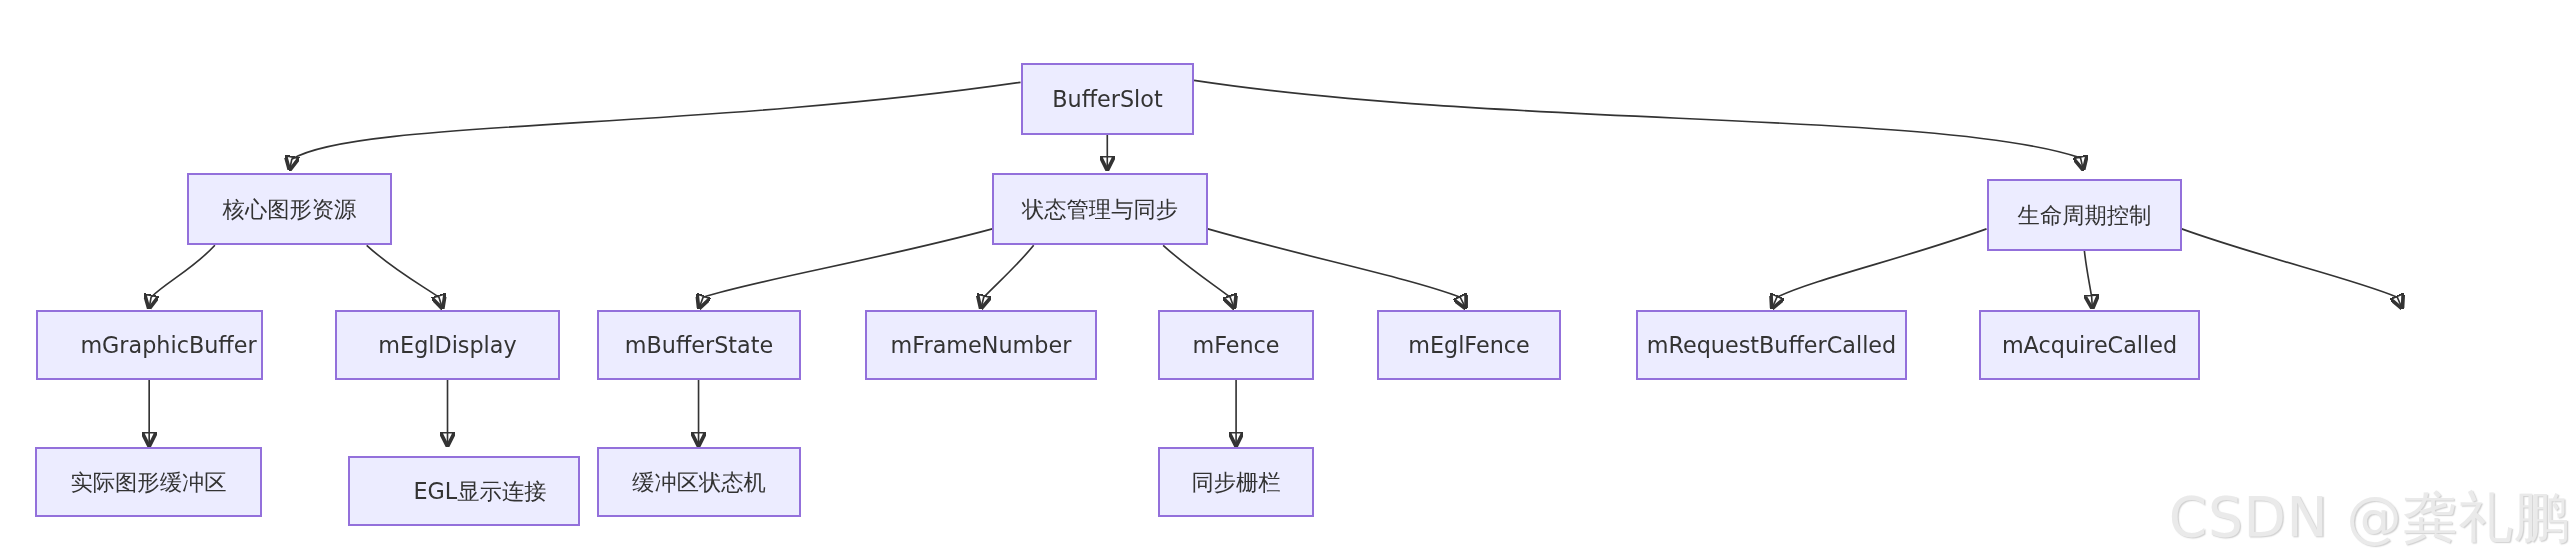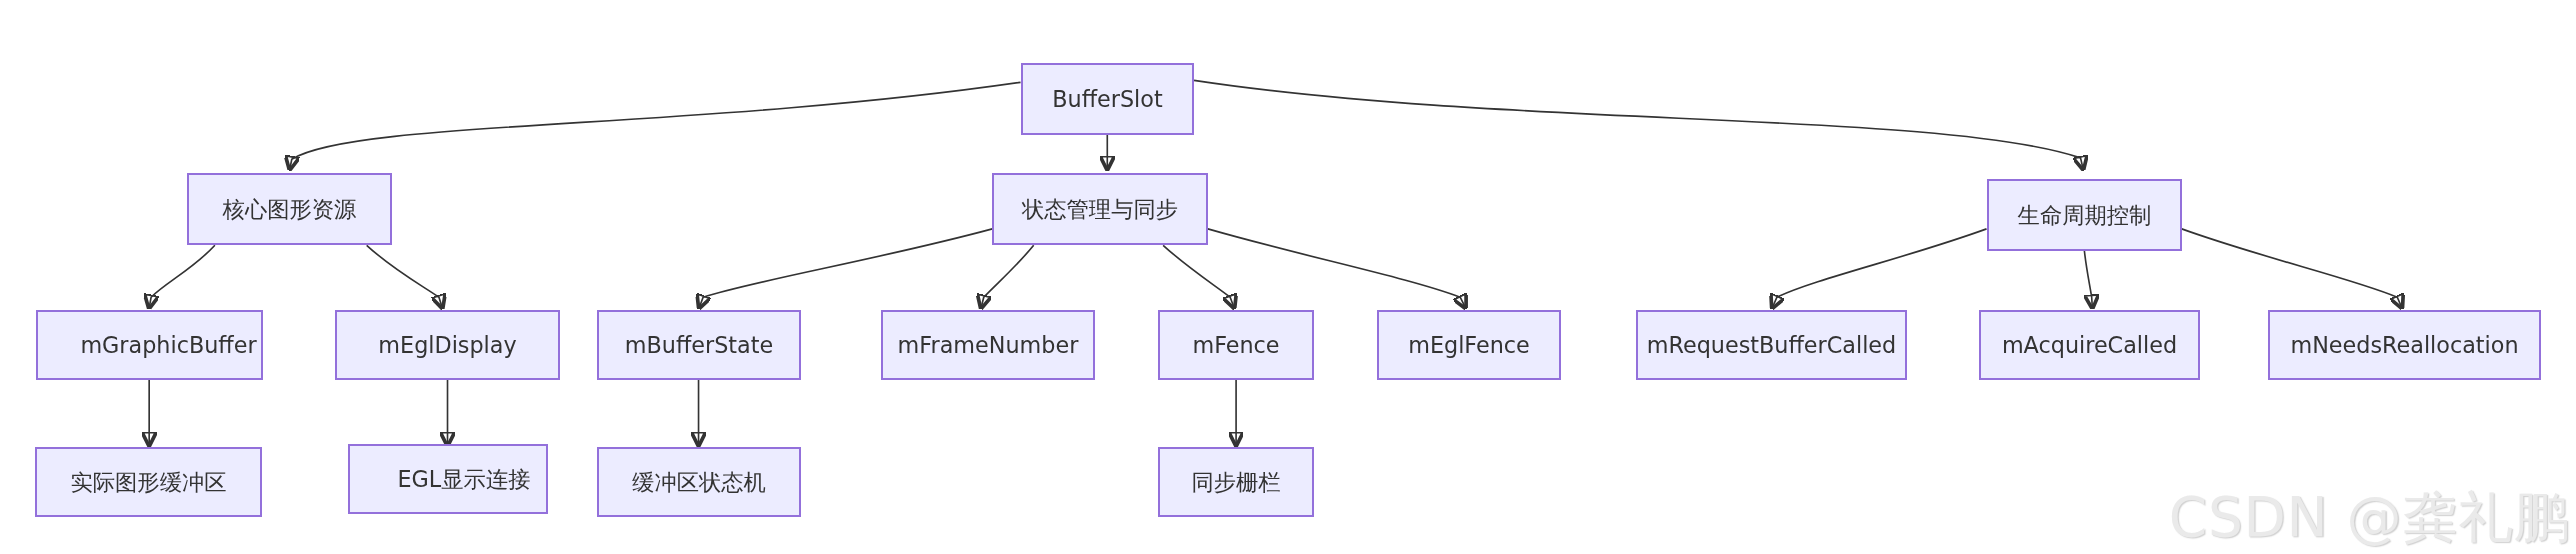--- a/index.html
+++ b/index.html
@@ -82,28 +82,27 @@
 
   <div class="node" style="left:1021px; top:36px; width:173px; height:72px;margin-top:27px;">BufferSlot</div>
 
   <div class="node" style="left:187px; top:173px; width:205px; height:72px;">核心图形资源</div>
   <div class="node" style="left:992px; top:173px; width:216px; height:72px;">状态管理与同步</div>
   <div class="node" style="left:1987px; top:179px; width:195px; height:72px;">生命周期控制</div>
 
   <div class="node" style="left:36px; top:310px; width:227px; height:70px;padding-left:38px;">mGraphicBuffer</div>
   <div class="node" style="left:335px; top:310px; width:225px; height:70px;">mEglDisplay</div>
   <div class="node" style="left:597px; top:310px; width:204px; height:70px;">mBufferState</div>
-  <div class="node" style="left:865px; top:310px; width:214px; height:70px;margin-left:16px;">mFrameNumber</div>
+  <div class="node" style="left:865px; top:310px; width:232px; height:70px;">mFrameNumber</div>
   <div class="node" style="left:1158px; top:310px; width:156px; height:70px;">mFence</div>
   <div class="node" style="left:1377px; top:310px; width:184px; height:70px;">mEglFence</div>
   <div class="node" style="left:1636px; top:310px; width:271px; height:70px;">mRequestBufferCalled</div>
   <div class="node" style="left:1979px; top:310px; width:221px; height:70px;">mAcquireCalled</div>
-  <div class="node" style="left:2268px; top:310px; width:273px; height:70px;">mNeedsReallocation</div>
 
   <div class="node" style="left:35px; top:447px; width:227px; height:70px;">实际图形缓冲区</div>
-  <div class="node" style="left:348px; top:444px; width:200px; height:70px;padding-left:32px;">EGL显示连接</div>
+  <div class="node" style="left:348px; top:456px; width:232px; height:70px;padding-left:32px;">EGL显示连接</div>
   <div class="node" style="left:597px; top:447px; width:204px; height:70px;">缓冲区状态机</div>
   <div class="node" style="left:1158px; top:447px; width:156px; height:70px;">同步栅栏</div>
 
   <div class="watermark">CSDN @龚礼鹏</div>
 
 </div>
 
 
 </body></html>

